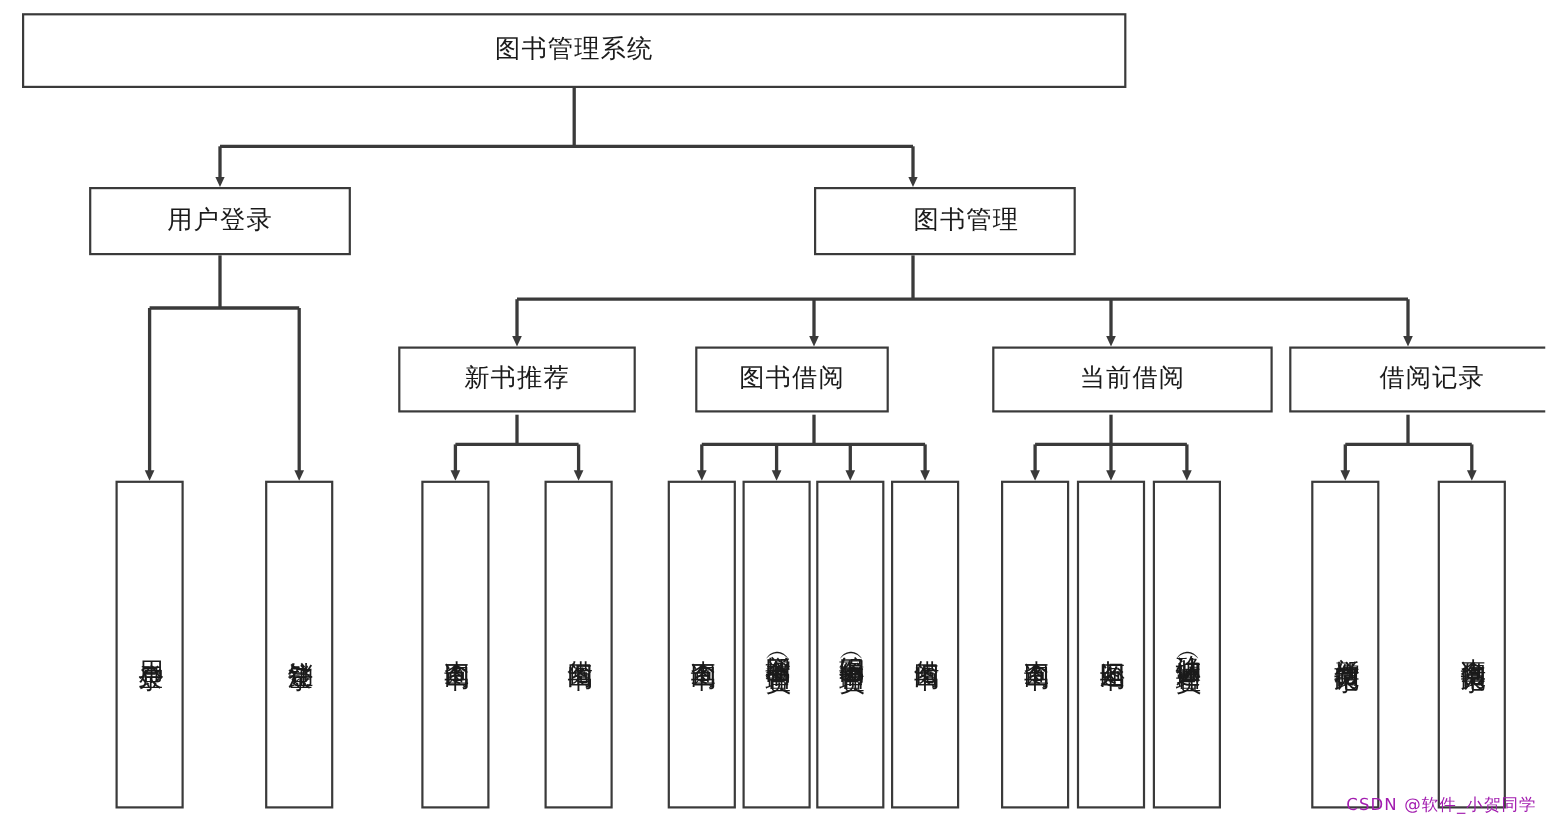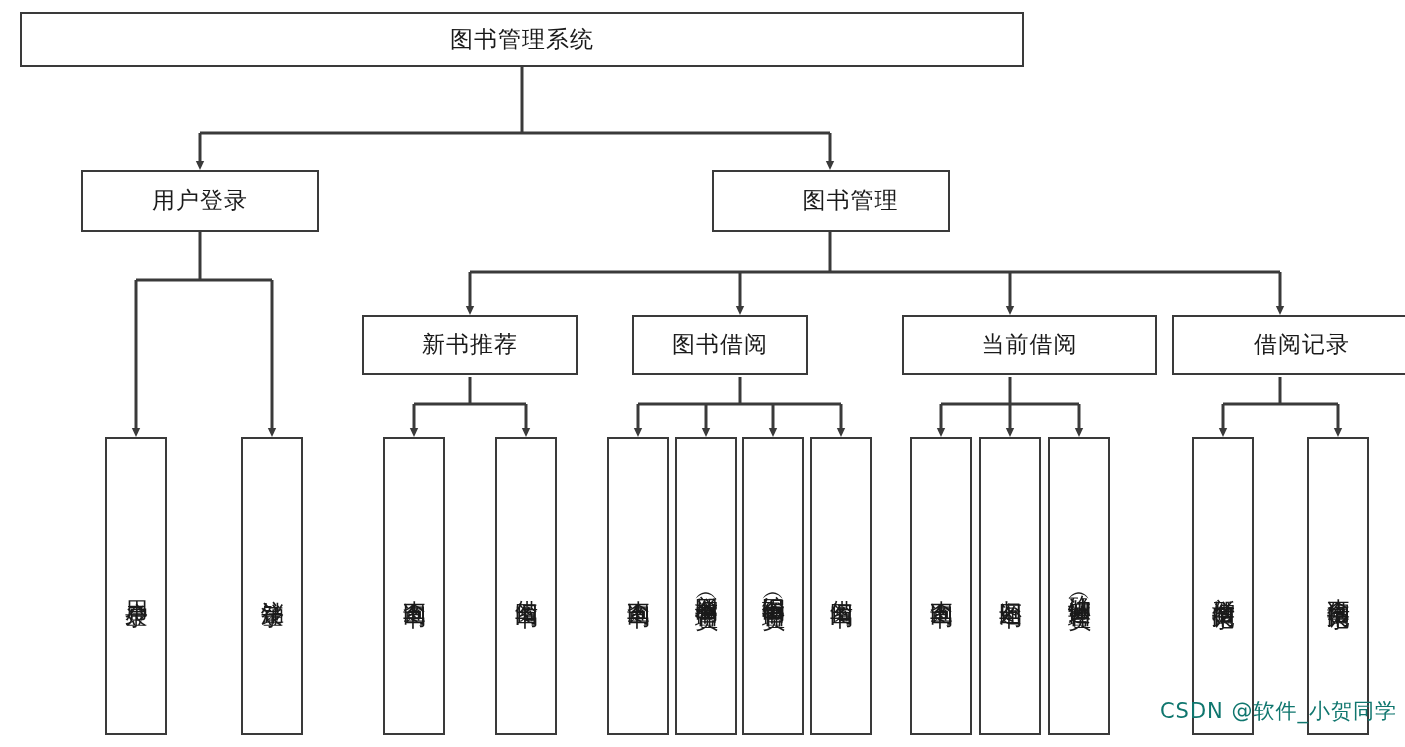--- a/index.html
+++ b/index.html
@@ -50,23 +50,23 @@
   .node.vert .vtext {
     writing-mode: vertical-rl;
     text-orientation: upright;
     display: block;
     white-space: normal;
     max-height: 100%;
   }
   #watermark {
     position: absolute;
     right: 8px;
-    bottom: 22px;
-    font-size: 21px;
-    color: #0f766e;
+    bottom: 6px;
+    font-size: 15px;
+    color: #a21caf;
     letter-spacing: 1px;
     white-space: nowrap;
     font-family: "DejaVu Sans", "Liberation Sans", sans-serif;
   }
 </style>
 </head>
 <body>
 
 <div id="canvas">
 
@@ -113,28 +113,28 @@
       <path d="M1010,404 L1010,429" marker-end="url(#arrow)"></path>
       <path d="M1079,404 L1079,429" marker-end="url(#arrow)"></path>
 
       <path d="M1280,377 L1280,404"></path>
       <path d="M1223,404 L1338,404"></path>
       <path d="M1223,404 L1223,429" marker-end="url(#arrow)"></path>
       <path d="M1338,404 L1338,429" marker-end="url(#arrow)"></path>
     </g>
   </svg>
 
-  <div class="node horiz" style="left:20px; top:12px; width:1004px; height:55px;text-align:center;">
+  <div class="node horiz" style="left:20px; top:12px; width:1004px; height:68px;text-align:center;">
     <span>图书管理系统</span>
   </div>
 
   <div class="node horiz" style="left:81px; top:170px; width:238px; height:62px;">
     <span>用户登录</span>
   </div>
-  <div class="node horiz" style="left:712px; top:170px; width:238px; height:62px;padding-left:39px;">
+  <div class="node horiz" style="left:740px; top:170px; width:238px; height:62px;padding-left:39px;">
     <span>图书管理</span>
   </div>
 
   <div class="node horiz" style="left:362px; top:315px; width:216px; height:60px;">
     <span>新书推荐</span>
   </div>
   <div class="node horiz" style="left:632px; top:315px; width:176px; height:60px;">
     <span>图书借阅</span>
   </div>
   <div class="node horiz" style="left:902px; top:315px; width:255px; height:60px;">

